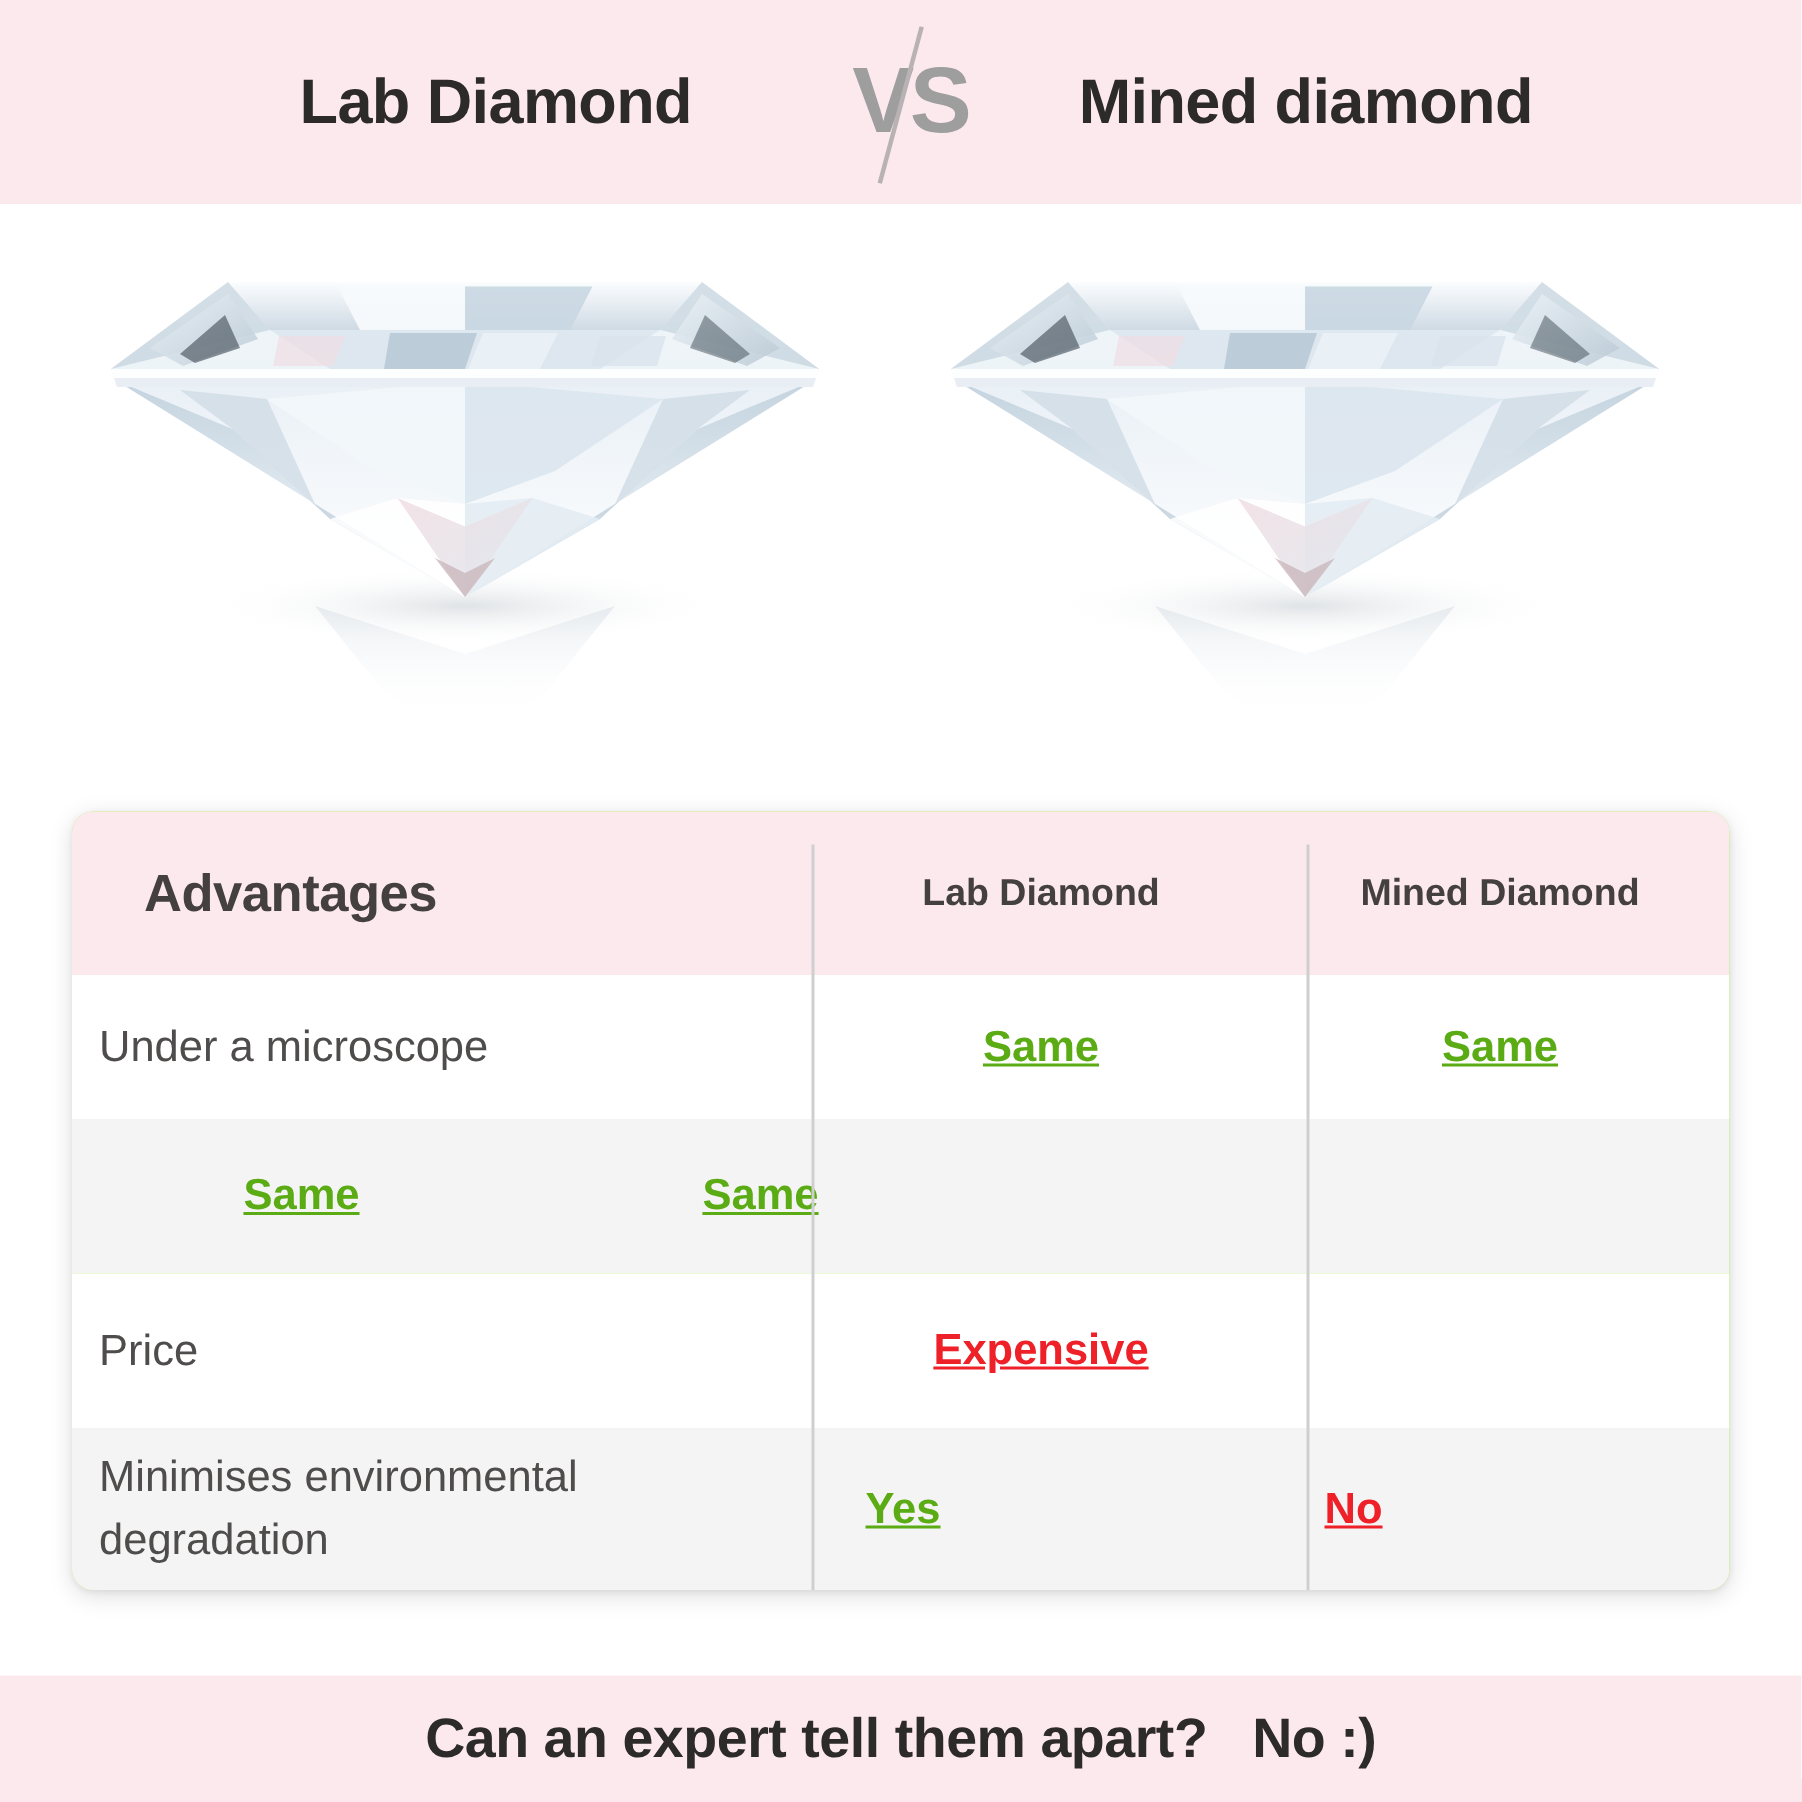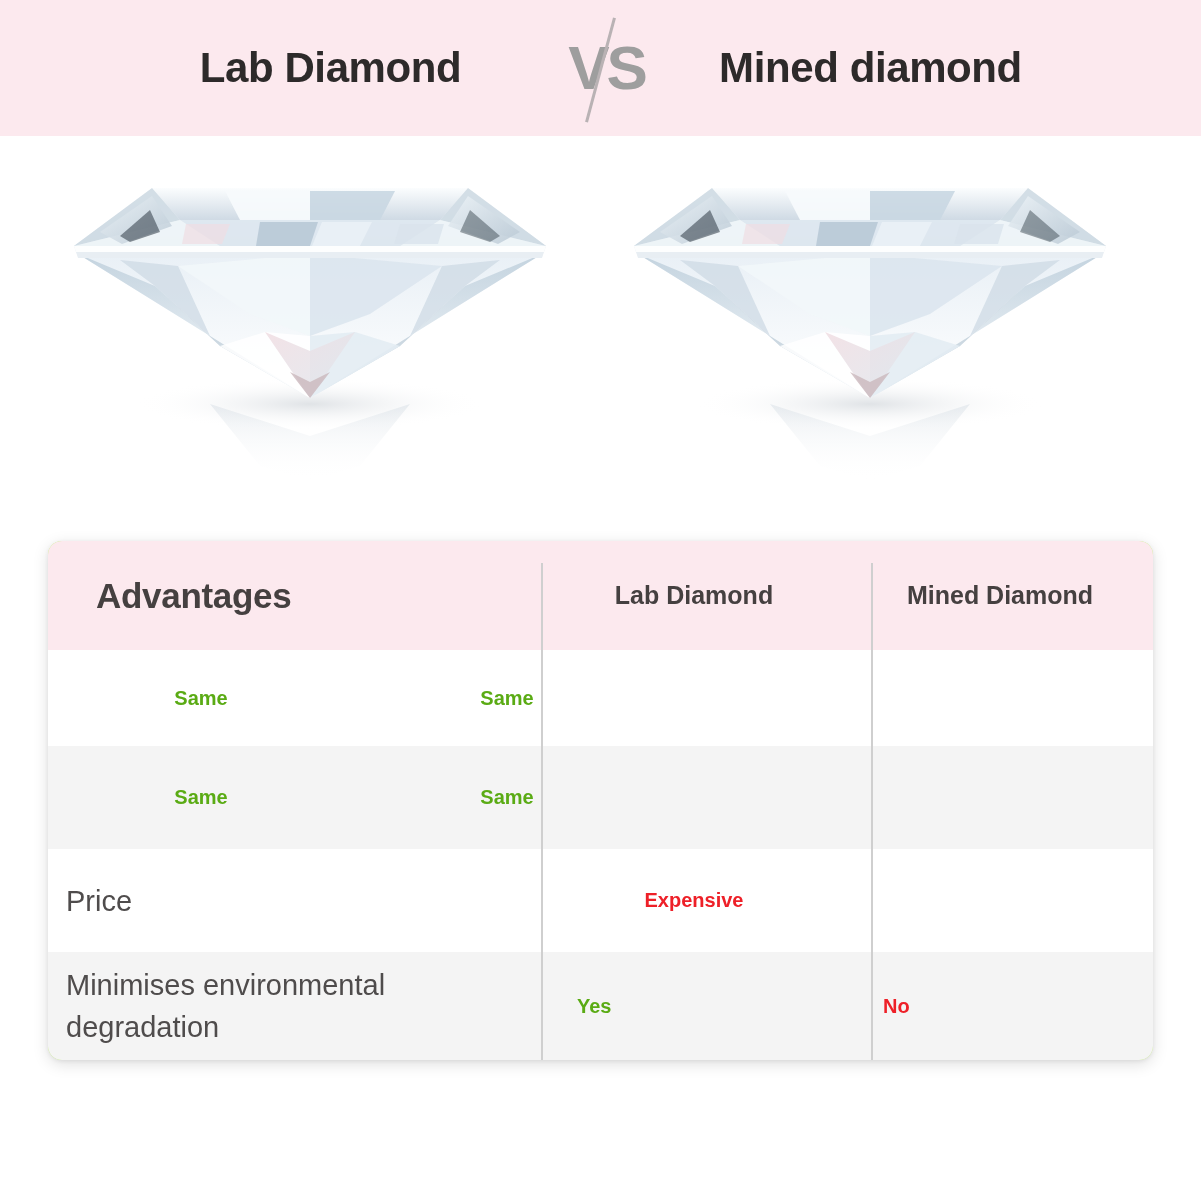--- a/index.html
+++ b/index.html
@@ -135,22 +135,23 @@
   .t-row .c0 {
     width: 493px;
     padding-left: 18px;
     font-size: 29px;
     color: #4f4c4c;
     line-height: 42px;
   }
   .t-row .c1,
   .t-row .c2 {
     width: 306px;
-    font-size: 20px;
-    font-weight: bold;
+    font-size: 29px;
+    font-weight: bold;
+    text-decoration: underline;
   }
   .t-row .c1 { text-align: center; }
   .t-row .c2 { text-align: center; }
 
   .t-row.r3 .c1,
   .t-row.r3 .c2 { text-align: left; padding-left: 36px; }
 
   .val-green { color: #5aab14; }
   .val-red   { color: #ee2028; }
 
@@ -327,20 +328,21 @@
 
   <div class="table-card">
 
     <div class="t-head">
       <div class="c0">Advantages</div>
       <div class="c1">Lab Diamond</div>
       <div class="c2">Mined Diamond</div>
     </div>
 
     <div class="t-row r0">
+      <div class="c0">Under a microscope</div>
       <div class="c1 val-green">Same</div>
       <div class="c2 val-green">Same</div>
     </div>
 
     <div class="t-row r1">
       <div class="c1 val-green">Same</div>
       <div class="c2 val-green">Same</div>
     </div>
 
     <div class="t-row r2">
@@ -351,14 +353,17 @@
     <div class="t-row r3">
       <div class="c0">Minimises environmental degradation</div>
       <div class="c1 val-green">Yes</div>
       <div class="c2 val-red">No</div>
     </div>
 
     <div class="divider d1"></div>
     <div class="divider d2"></div>
   </div>
 
+  <div class="footer-band">
+    <div class="footer-text">Can an expert tell them apart?   No :)</div>
+  </div>
 
 </div>
 
 </body></html>

